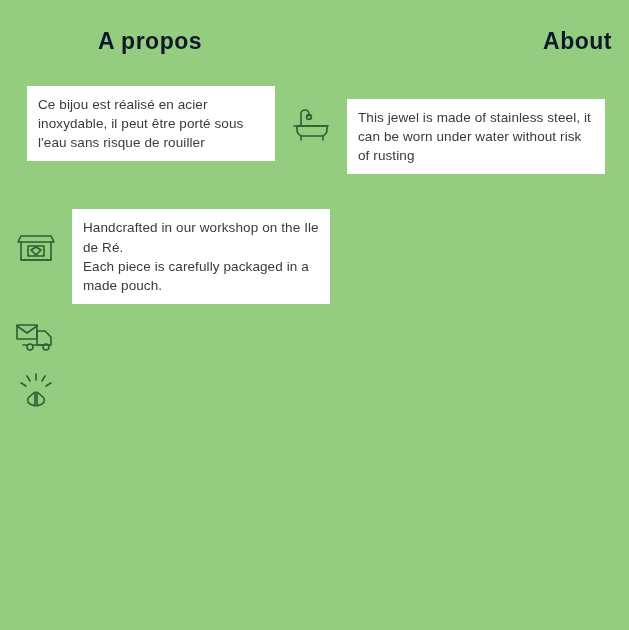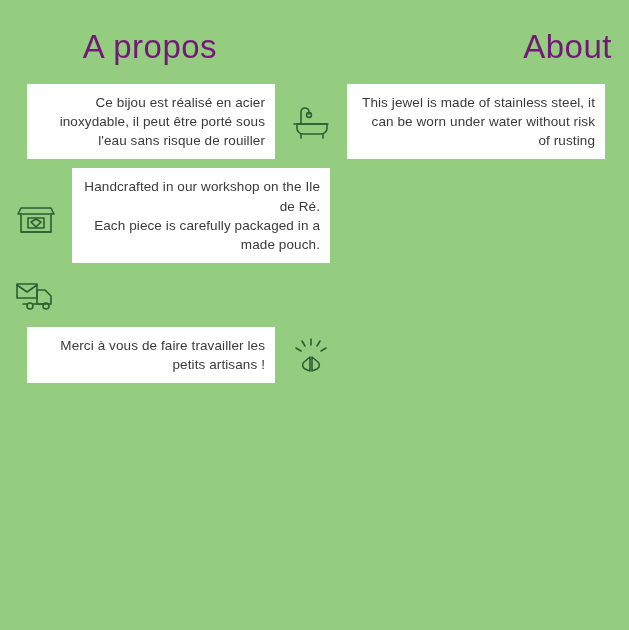--- a/index.html
+++ b/index.html
@@ -17,23 +17,23 @@
     position: relative;
     width: 629px;
     height: 630px;
     background: #94cd7f;
   }
   .headings {
     display: flex;
     padding-top: 28px;
   }
   .heading {
-    color: #701a75;
-    font-size: 33px;
-    font-weight: 400;
+    color: #0f172a;
+    font-size: 23px;
+    font-weight: 700;
     letter-spacing: 0.5px;
     text-align: center;
   }
   .heading.fr {
     width: 270px;
     margin-left: 15px;
   }
   .heading.en {
     width: 270px;
     margin-left: 57px;
@@ -48,28 +48,28 @@
     margin-bottom: 9px;
   }
   .card {
     background: #ffffff;
     box-sizing: border-box;
     padding: 9px 10px 9px 11px;
     color: #3a3a3a;
     font-size: 13.5px;
     line-height: 1.42;
     letter-spacing: 0.1px;
-    text-align: right;
   }
   .card.fr {
     width: 248px;
     margin-left: 27px;
   }
   .card.en {
     width: 258px;
+    margin-top: 26px;
   }
   .icon-cell {
     width: 72px;
     display: flex;
     align-items: center;
     justify-content: center;
     flex: none;
   }
   .card p {
     margin: 0;
@@ -138,23 +138,20 @@
             <path d="M24 18h8l6 6v8h-14z"></path>
             <circle cx="17" cy="34" r="3"></circle>
             <circle cx="33" cy="34" r="3"></circle>
             <path d="M10 32h4M20 32h10"></path>
           </svg>
         </span>
       </div>
     </div>
 
     <div class="row">
-      <div class="card fr">
-        <p>Merci à vous de faire travailler les petits artisans !</p>
-      </div>
       <div class="icon-cell">
         <span class="icon">
           <svg width="44" height="44" viewBox="0 0 44 44" fill="none" stroke="#2e5d33" stroke-width="1.6" stroke-linecap="round" stroke-linejoin="round">
             <path d="M22 6v6M13 8l3 5M31 8l-3 5M7 15l5 3M37 15l-5 3"></path>
             <path d="M21 38V24l-6 5c-2 2-2 5 1 7l5 2z"></path>
             <path d="M23 38V24l6 5c2 2 2 5-1 7l-5 2z"></path>
           </svg>
         </span>
       </div>
     </div>

